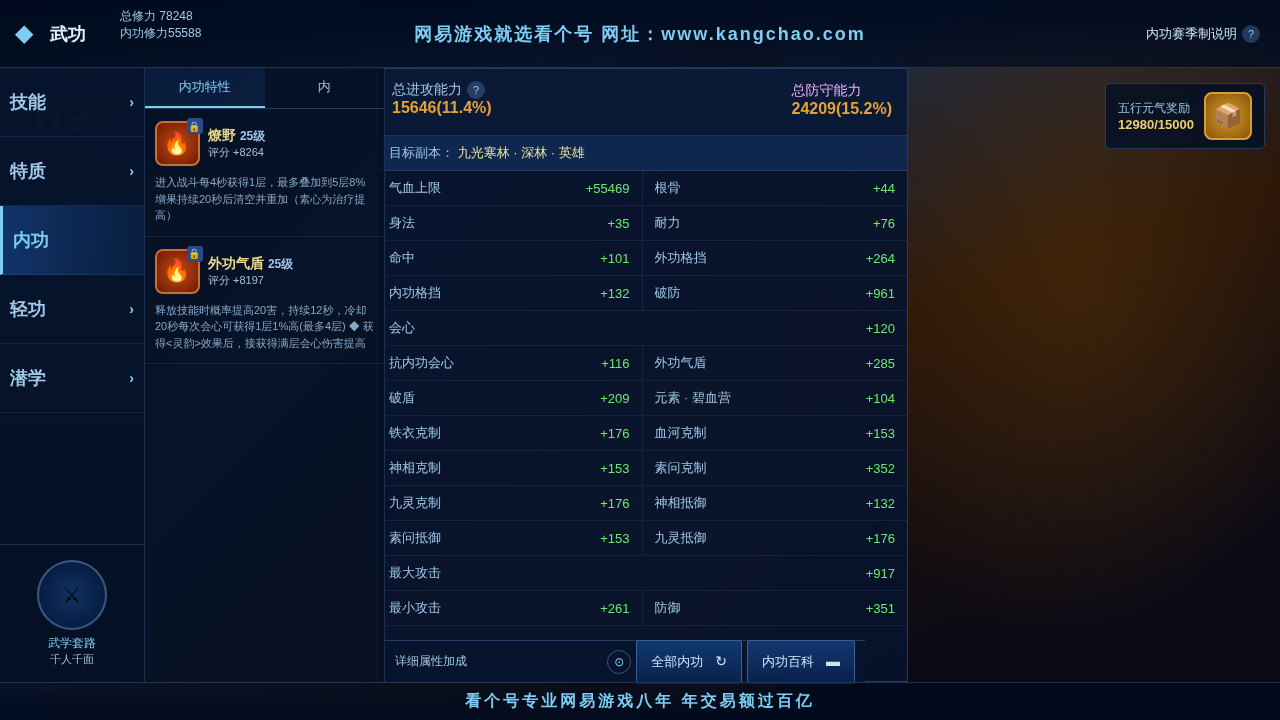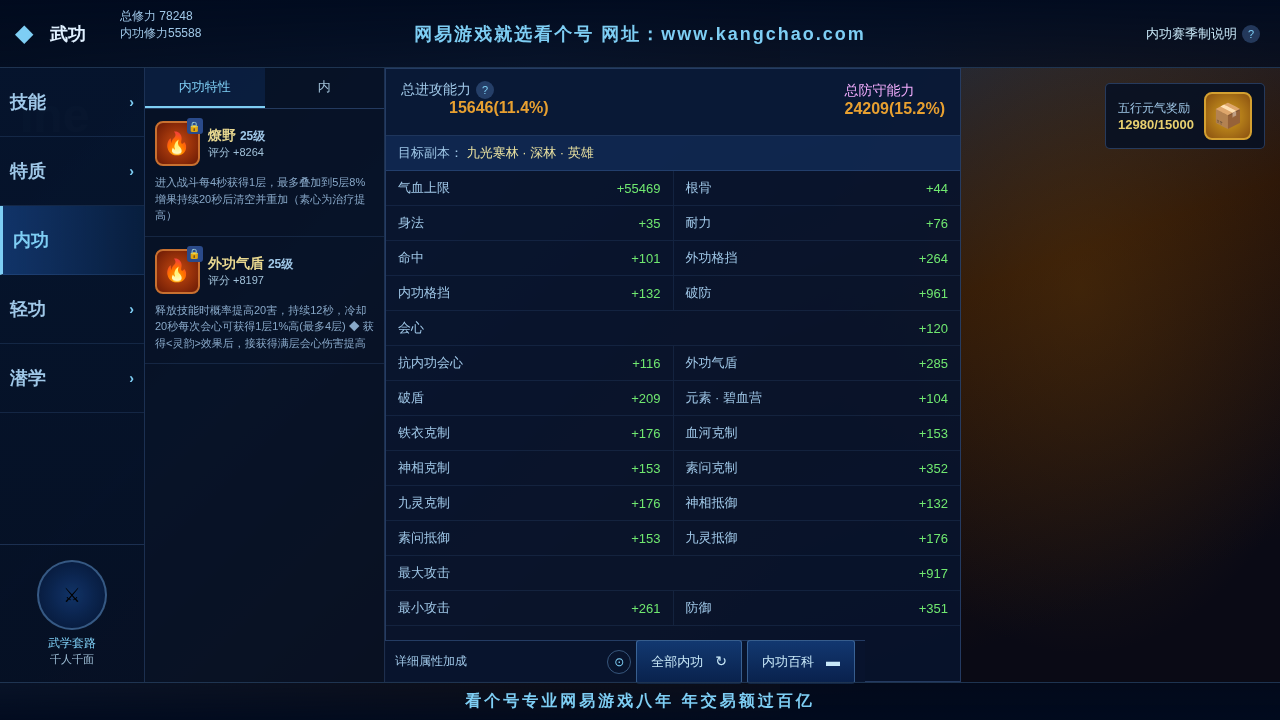--- a/index.html
+++ b/index.html
@@ -266,24 +266,24 @@
     }
     .skill-desc {
       color: #88a8c8;
       font-size: 11px;
       line-height: 1.5;
     }
 
     
     .stats-panel {
       position: absolute;
-      left: 385px;
+      left: 376px;
       top: 68px;
       bottom: 38px;
-      width: 576px;
+      width: 532px;
       background: rgba(8,20,45,0.92);
       border: 1px solid rgba(80,120,180,0.4);
       z-index: 7;
       overflow: hidden;
     }
 
     .stats-header {
       padding: 12px 15px;
       border-bottom: 1px solid rgba(80,120,180,0.3);
       background: rgba(10,25,55,0.9);
@@ -297,21 +297,20 @@
       color: #a0c8e8;
       font-size: 14px;
       display: flex;
       align-items: center;
       gap: 5px;
     }
     .stats-attack-value {
       color: #e8a030;
       font-size: 16px;
       font-weight: bold;
-      margin-left: 48px;
     }
     .stats-defense-label {
       color: #f0abfc;
       font-size: 14px;
     }
     .stats-defense-value {
       color: #e8a030;
       font-size: 16px;
       font-weight: bold;
     }

